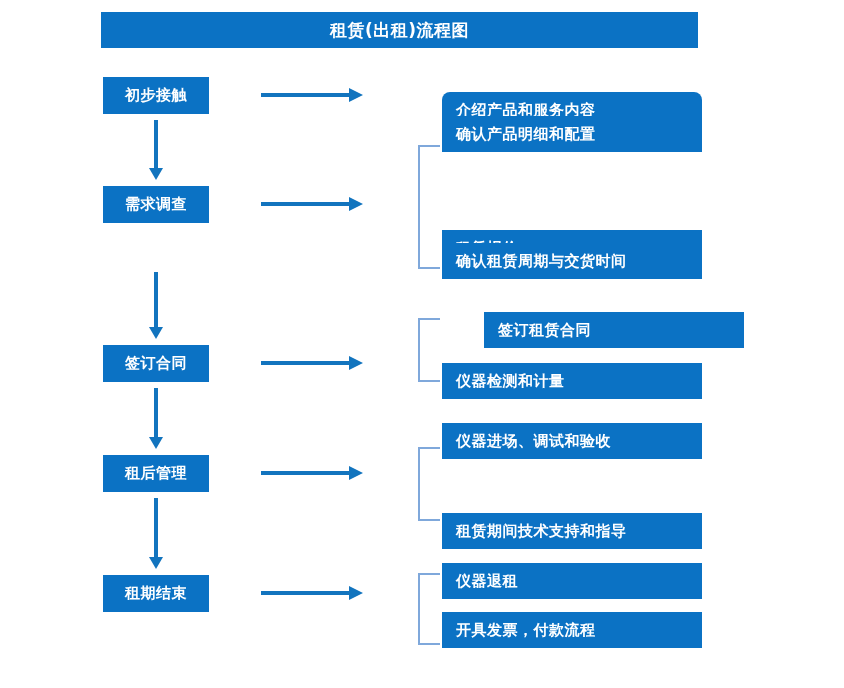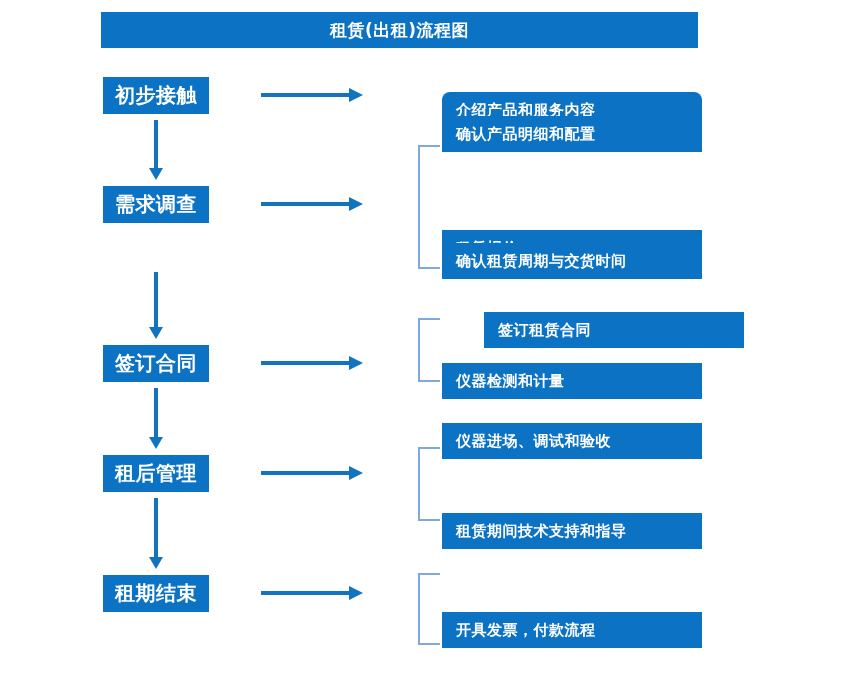--- a/index.html
+++ b/index.html
@@ -41,21 +41,21 @@
     letter-spacing: 0.5px;
   }
 
   
   .stage-box {
     position: absolute;
     width: 106px;
     height: 37px;
     background: #0B72C4;
     color: #ffffff;
-    font-size: 20px;
+    font-size: 15px;
     font-weight: bold;
     display: flex;
     align-items: center;
     justify-content: center;
     letter-spacing: 0.5px;
   }
 
   
   .detail-box {
     position: absolute;
@@ -210,16 +210,17 @@
   <div class="detail-box" style="top:243px;">确认租赁周期与交货时间</div>
 
   <div class="detail-box" style="top:312px;margin-left:42px;">签订租赁合同</div>
 
   <div class="detail-box" style="top:363px;">仪器检测和计量</div>
 
   <div class="detail-box" style="top:423px;">仪器进场、调试和验收</div>
 
   <div class="detail-box" style="top:489px;margin-top:24px;">租赁期间技术支持和指导</div>
 
+  <div class="detail-box" style="top:563px;">仪器退租</div>
 
   <div class="detail-box" style="top:612px;">开具发票，付款流程</div>
 
 </div>
 
 </body></html>

